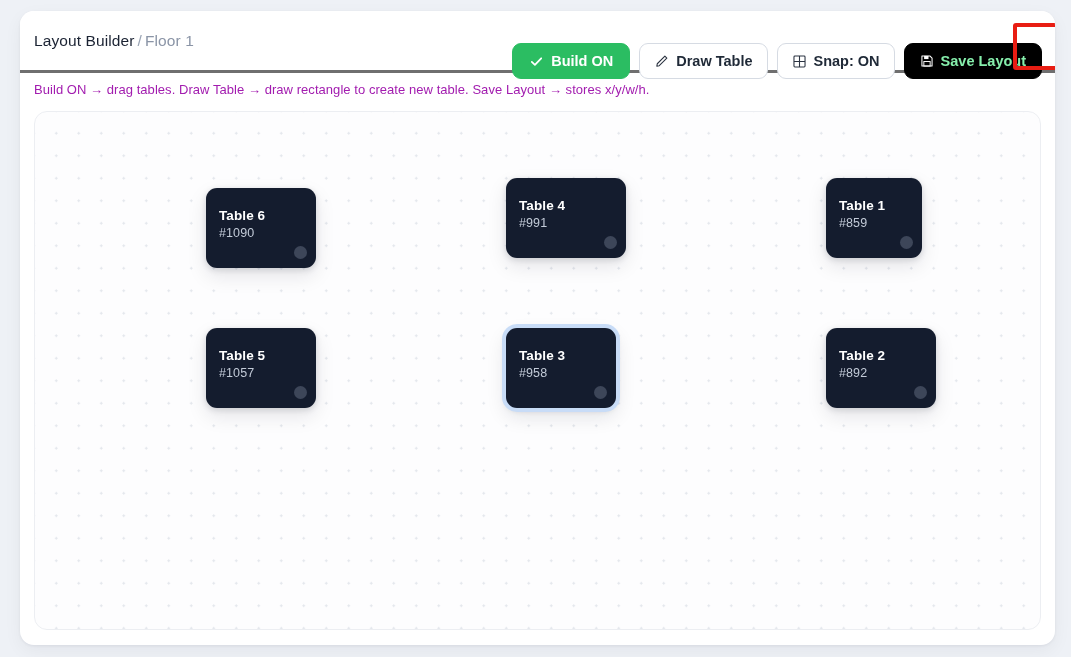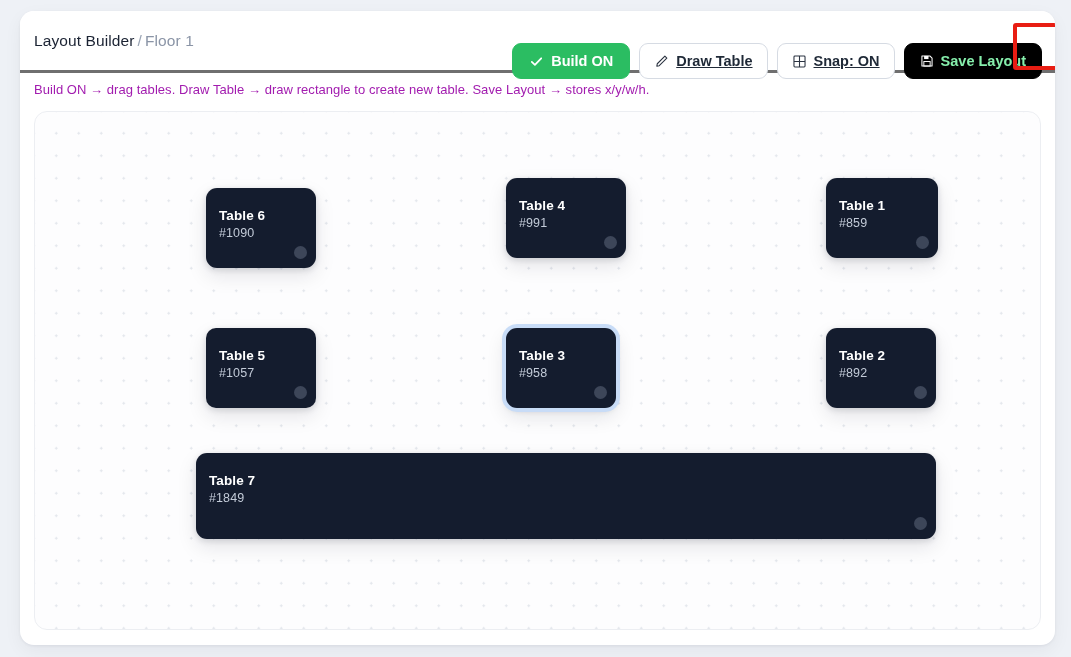--- a/index.html
+++ b/index.html
@@ -94,21 +94,20 @@
     background: #2bbd62;
     color: #ffffff;
     border: 1px solid #2bbd62;
     padding: 0 16px;
   }
 
   .btn-outline {
     background: #ffffff;
     color: #1f2937;
     border: 1px solid #d6dbe3;
-    text-decoration: underline;
   }
 
   .btn-dark {
     background: #000000;
     color: #86efac;
     border: 1px solid #000000;
     padding: 0 15px;
   }
 
   .btn .ico {
@@ -272,41 +271,36 @@
         <div class="table-card" style="left: 171px; top: 76px; width: 110px; height: 80px;">
           <div class="table-name">Table 6</div>
           <div class="table-code">#1090</div>
           <div class="resize-handle"></div>
         </div>
         <div class="table-card" style="left: 471px; top: 66px; width: 120px; height: 80px; padding-left: 28px;">
           <div class="table-name">Table 4</div>
           <div class="table-code">#991</div>
           <div class="resize-handle"></div>
         </div>
-        <div class="table-card" style="left: 791px; top: 66px; width: 112px; height: 80px;">
+        <div class="table-card" style="left: 791px; top: 66px; width: 96px; height: 80px;">
           <div class="table-name">Table 1</div>
           <div class="table-code">#859</div>
           <div class="resize-handle"></div>
         </div>
-        <div class="table-card" style="left: 171px; top: 216px; width: 110px; height: 80px; border-radius: 10px;">
+        <div class="table-card" style="left: 171px; top: 216px; width: 110px; height: 80px;">
           <div class="table-name">Table 5</div>
           <div class="table-code">#1057</div>
           <div class="resize-handle"></div>
         </div>
         <div class="table-card selected" style="left: 471px; top: 216px; width: 110px; height: 80px;">
           <div class="table-name">Table 3</div>
           <div class="table-code">#958</div>
           <div class="resize-handle"></div>
         </div>
         <div class="table-card" style="left: 791px; top: 216px; width: 110px; height: 80px; text-align: center;">
           <div class="table-name">Table 2</div>
           <div class="table-code">#892</div>
           <div class="resize-handle"></div>
         </div>
-        <div class="table-card" style="left: 161px; top: 341px; width: 740px; height: 86px;">
-          <div class="table-name">Table 7</div>
-          <div class="table-code">#1849</div>
-          <div class="resize-handle"></div>
-        </div>
       </div>
 
   </div>
 </div>
 
 </body></html>

